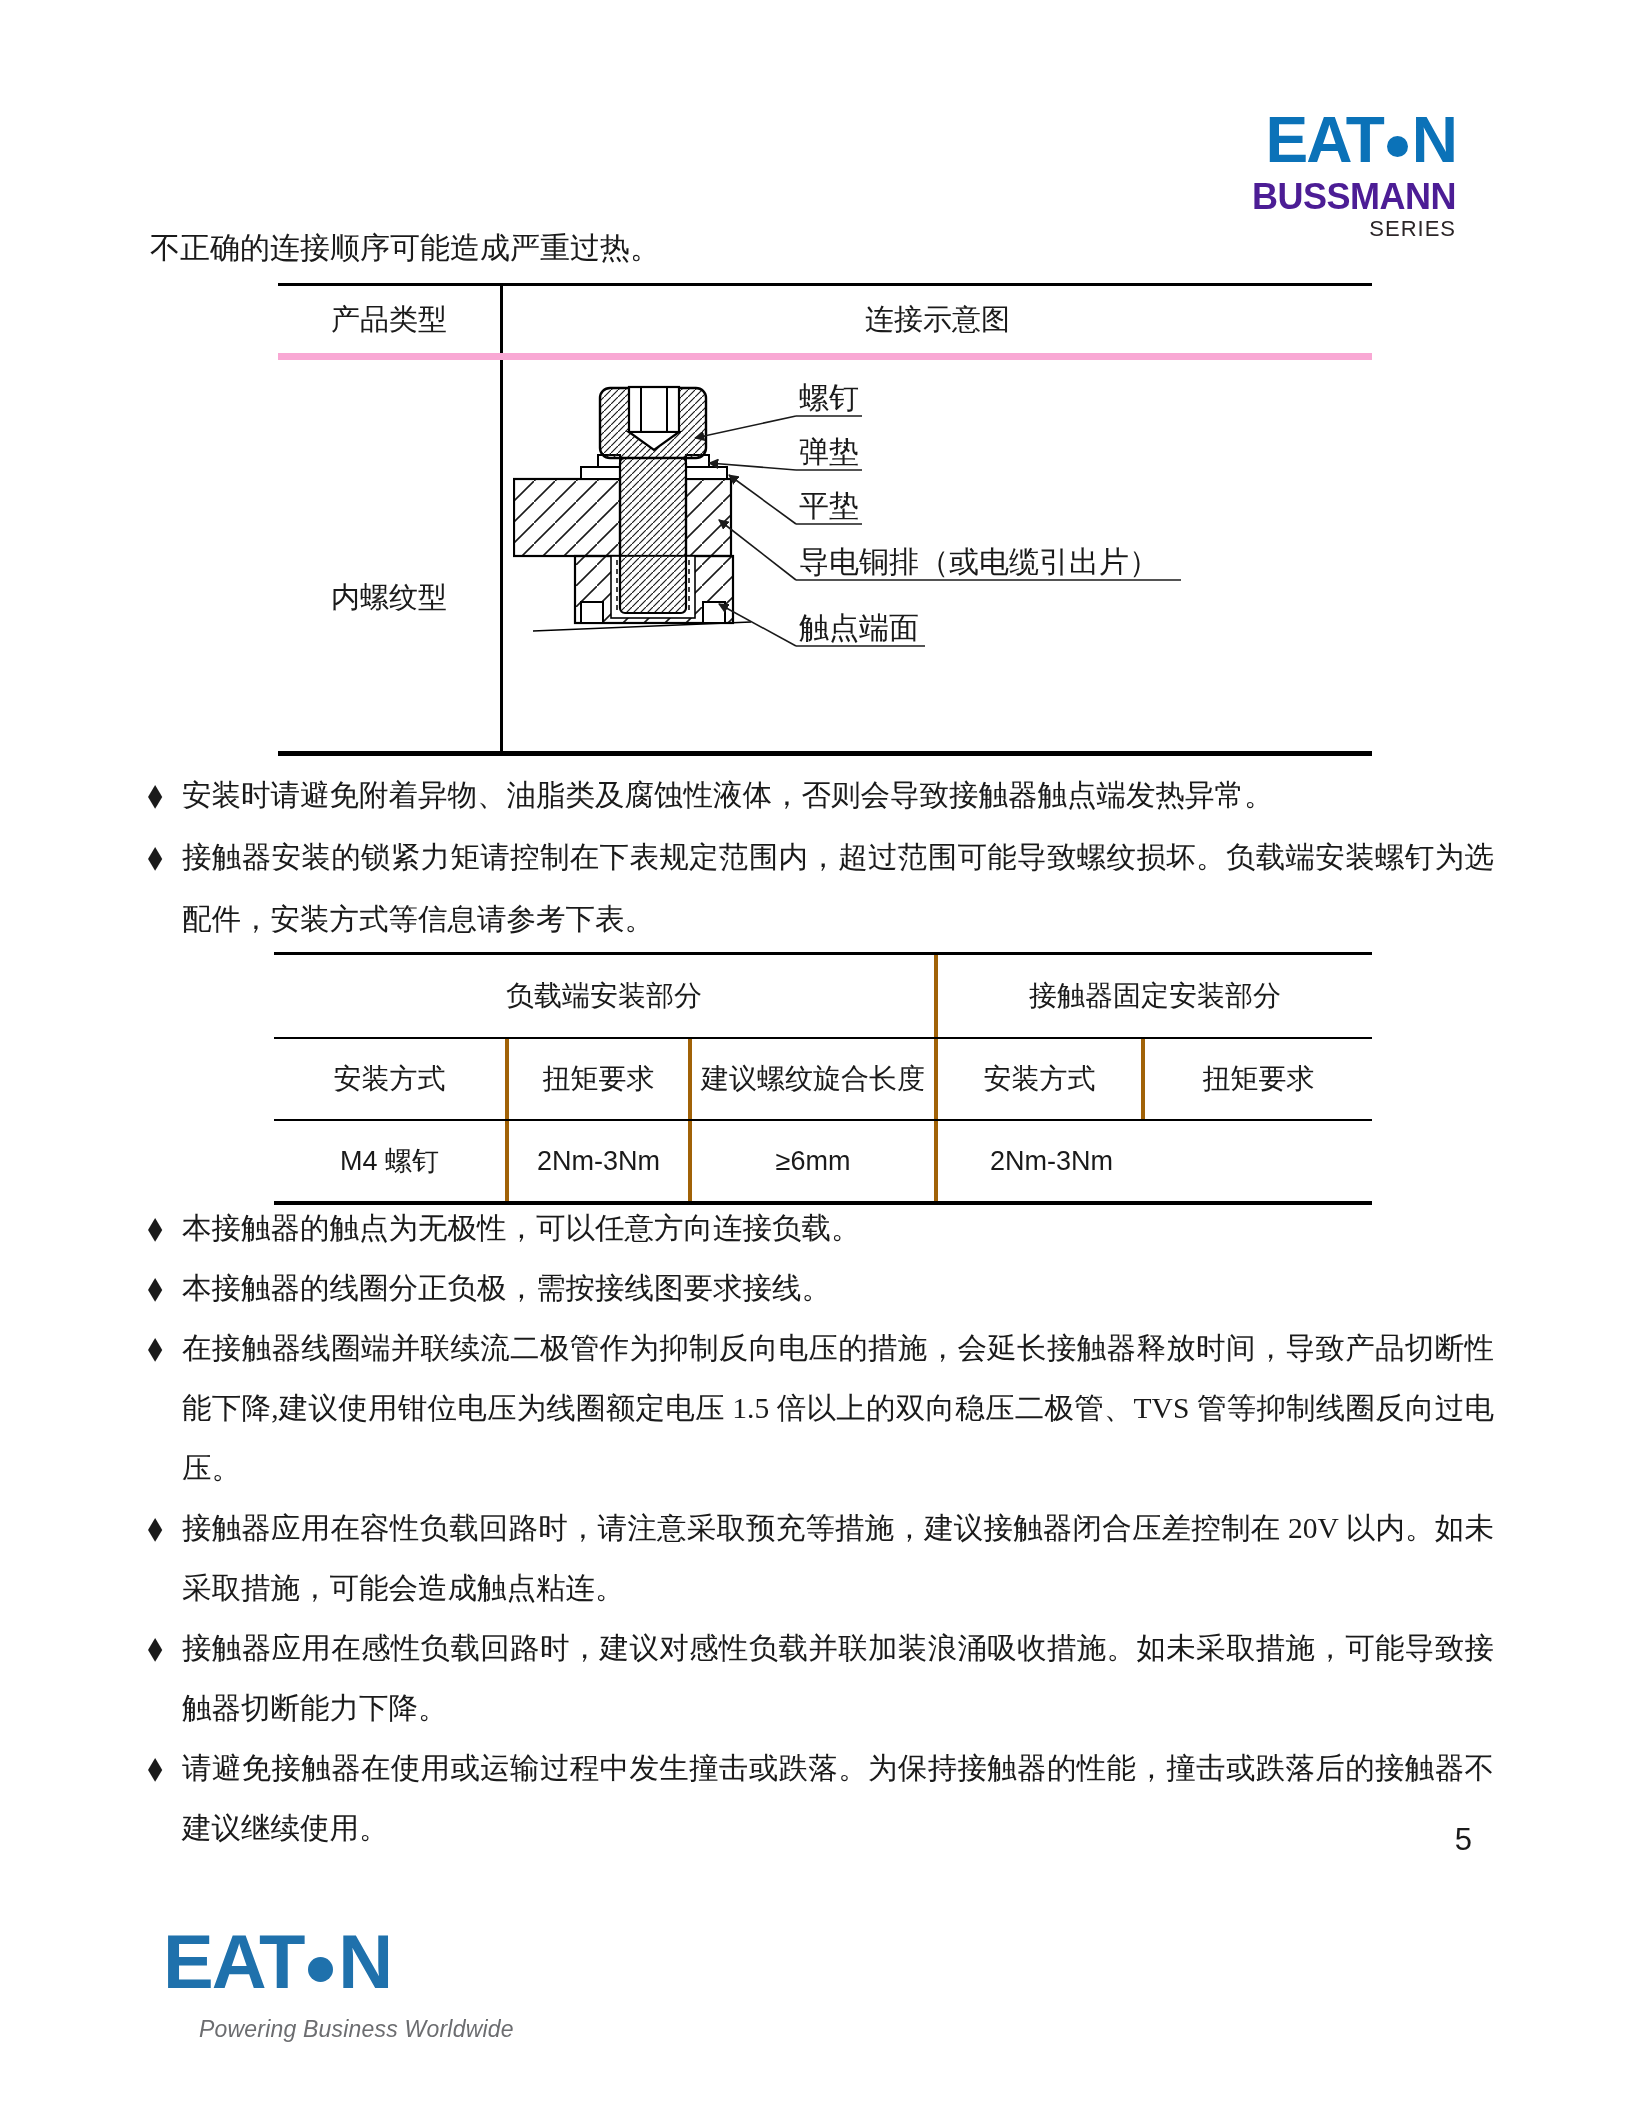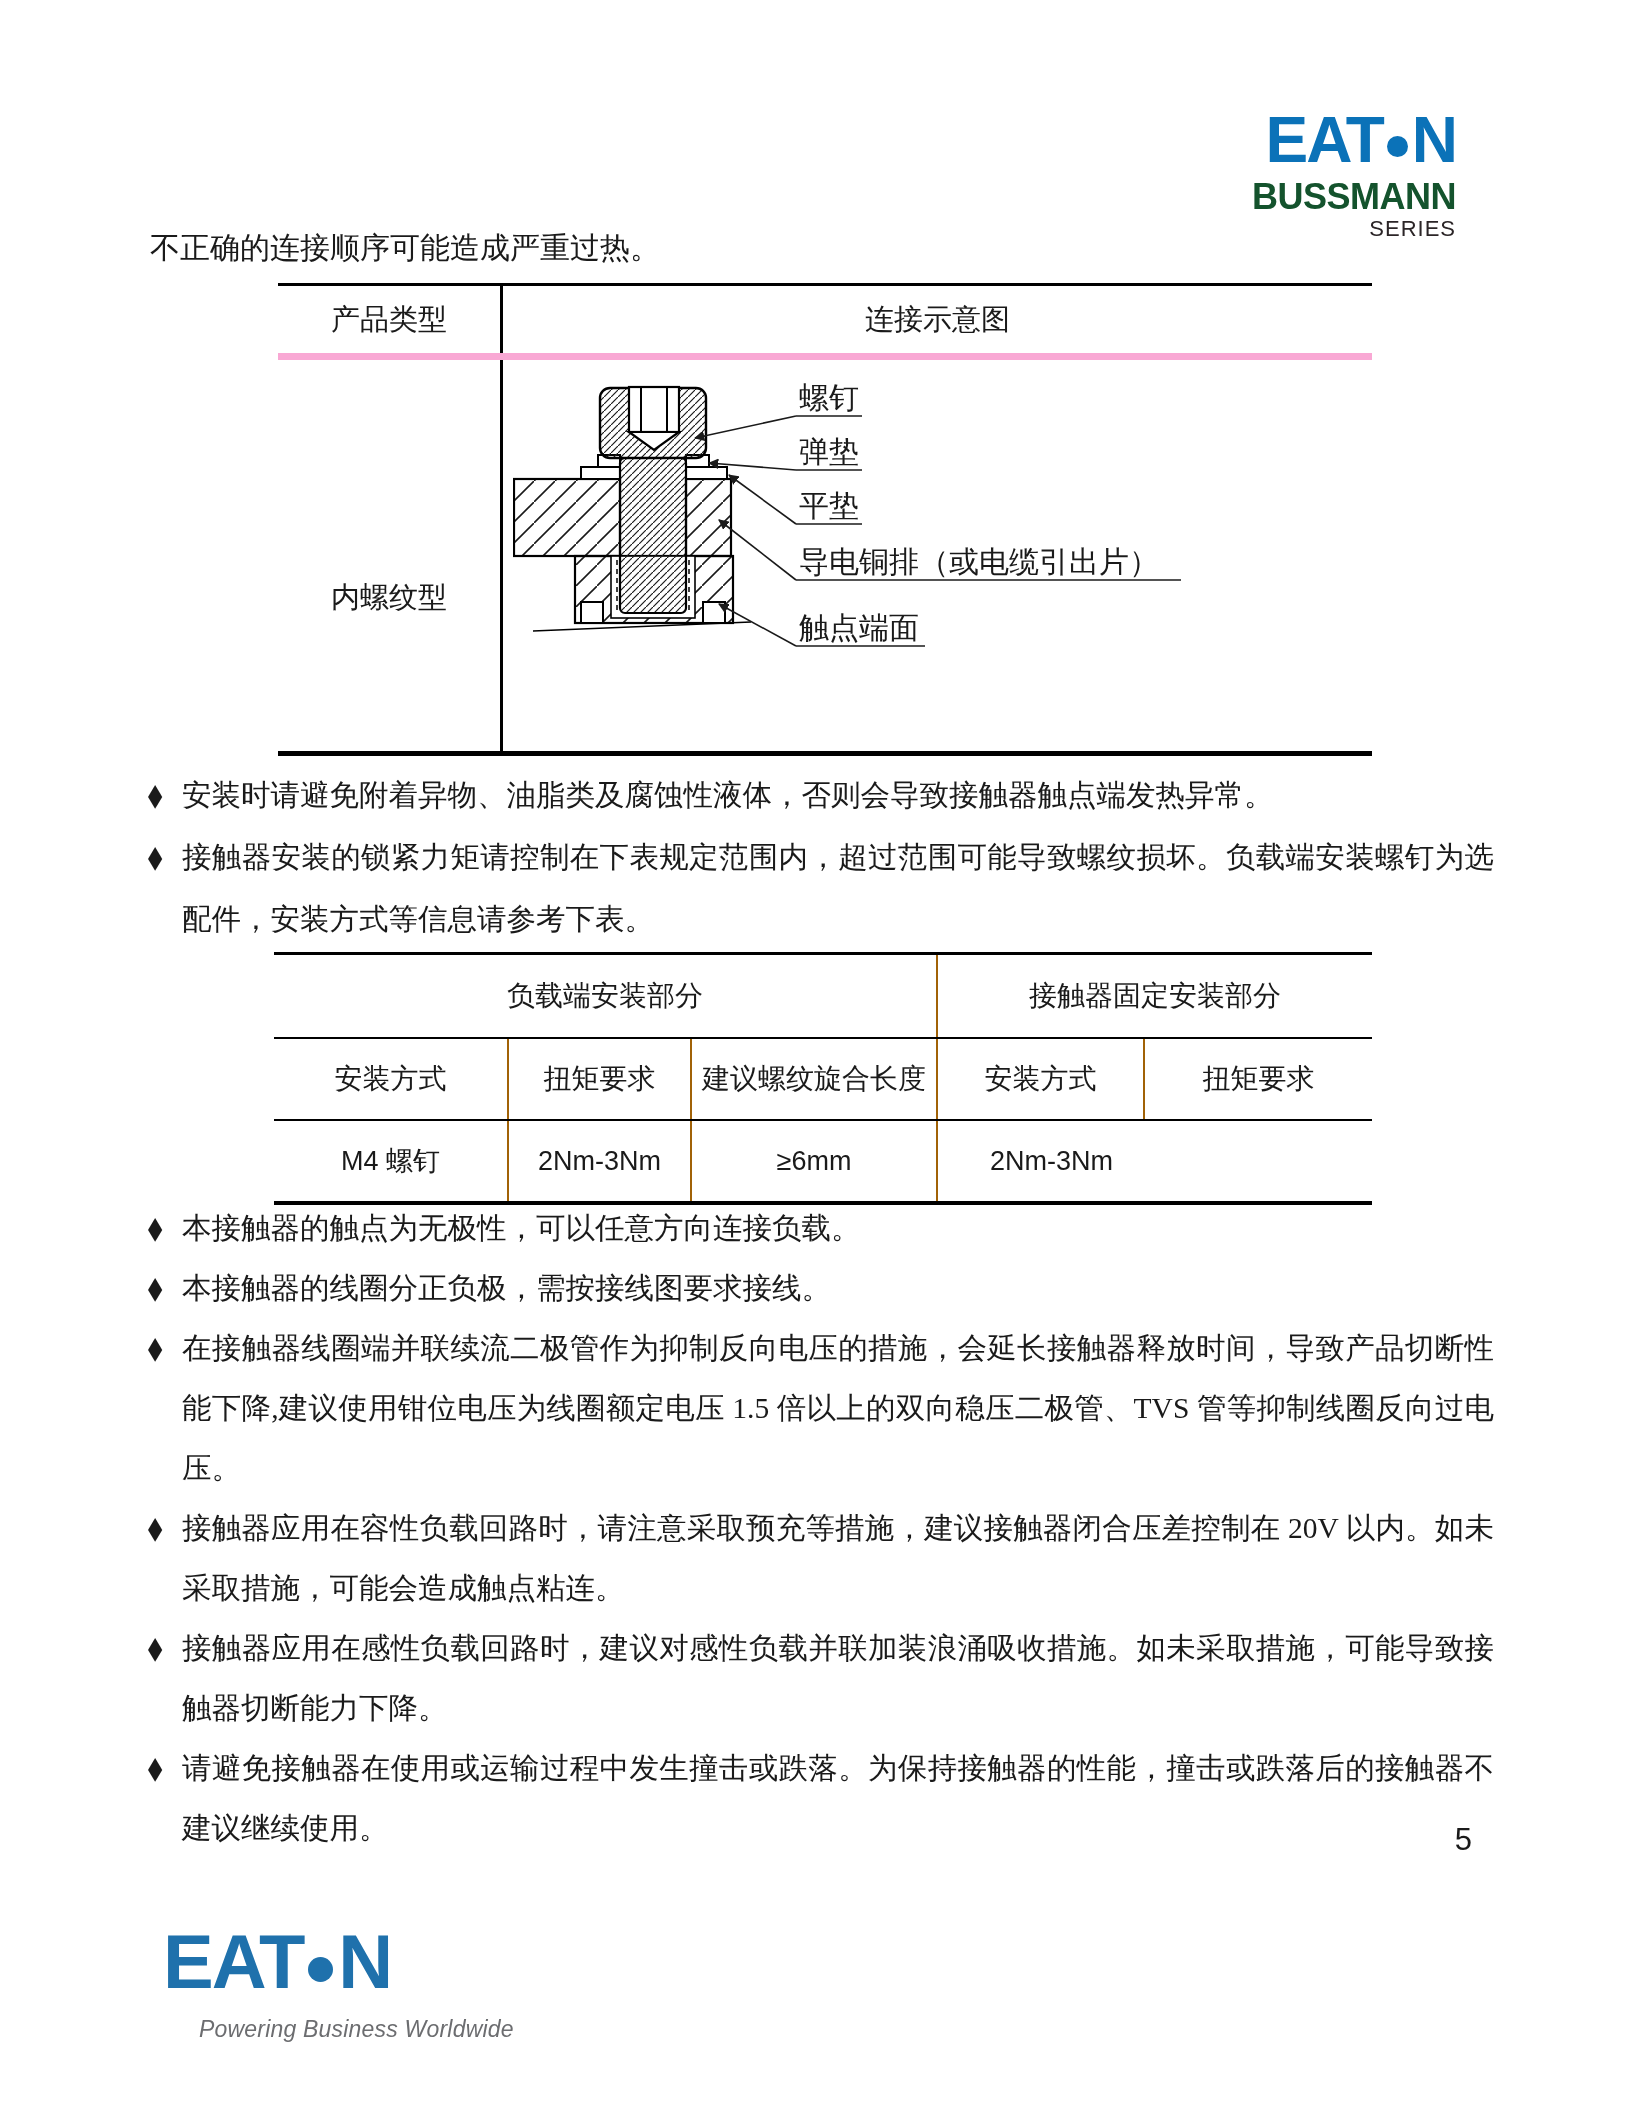--- a/index.html
+++ b/index.html
@@ -7,21 +7,21 @@
         font-family:"Liberation Serif",serif;color:#1a1a1a;overflow:hidden;}
 
   
   .hdr{position:absolute;top:72px;right:176px;display:flex;flex-direction:column;align-items:flex-end;}
   .eaton{display:flex;align-items:center;font-family:"Liberation Sans",sans-serif;
          font-weight:bold;line-height:1;letter-spacing:-2px;margin-top:36px;}
   .eaton .dot{border-radius:50%;flex-shrink:0;}
   .eaton-top{font-size:64px;color:#0b72b8;}
   .eaton-top .dot{width:21px;height:21px;background:#0b72b8;margin:12px 4px 0 4px;}
   .bussmann{font-family:"Liberation Sans",sans-serif;font-weight:bold;font-size:36px;
-            color:#14532d;letter-spacing:-0.5px;line-height:1;margin-top:7px;}
+            color:#4c1d95;letter-spacing:-0.5px;line-height:1;margin-top:7px;}
   .series{font-family:"Liberation Sans",sans-serif;font-size:22px;color:#2b2527;
           letter-spacing:1px;line-height:1;margin-top:3px;font-weight:normal;}
 
   
   .intro{position:absolute;left:150px;top:228px;font-size:30px;}
 
   
   .t1{position:absolute;left:278px;top:283px;width:1094px;border-top:3px solid #000;border-bottom:5px solid #000;}
   .t1 .hrow{display:flex;height:67px;border-bottom:7px solid #f9a8d4;}
   .t1 .brow{display:flex;height:391px;}
@@ -46,21 +46,21 @@
   #bullets-bottom .bul .dia{line-height:60px;}
 
   
   .t2{position:absolute;left:274px;top:952px;width:1098px;border-top:3px solid #000;border-bottom:4px solid #000;
       font-size:28px;}
   .t2 .row{display:flex;}
   .t2 .grow{height:82px;border-bottom:2px solid #000;}
   .t2 .crow{height:80px;border-bottom:2px solid #000;}
   .t2 .drow{height:80px;font-family:"Liberation Sans",sans-serif;font-size:27px;}
   .t2 .cell{display:flex;align-items:center;justify-content:center;box-sizing:border-box;}
-  .t2 .bR{border-right:2px solid #a16207;}
+  .t2 .bR{border-right:4px solid #a16207;}
   .w1{width:235px;} .w2{width:183px;} .w3{width:246px;} .w4{width:207px;} .w5{width:227px;}
   .g1{width:664px;} .g2{width:434px;}
 
   
   .pagenum{position:absolute;right:160px;top:1822px;font-size:31px;font-family:"Liberation Sans",sans-serif;}
   .ftr{position:absolute;left:163px;top:1888px;}
   .eaton-bot{font-size:76px;color:#1f71ac;}
   .eaton-bot .dot{width:25px;height:25px;background:#1f71ac;margin:15px 5px 0 5px;}
   .tagline{font-family:"Liberation Sans",sans-serif;font-style:italic;font-size:23px;
            color:#6c6d70;margin:16px 0 0 36px;letter-spacing:0.2px;}

